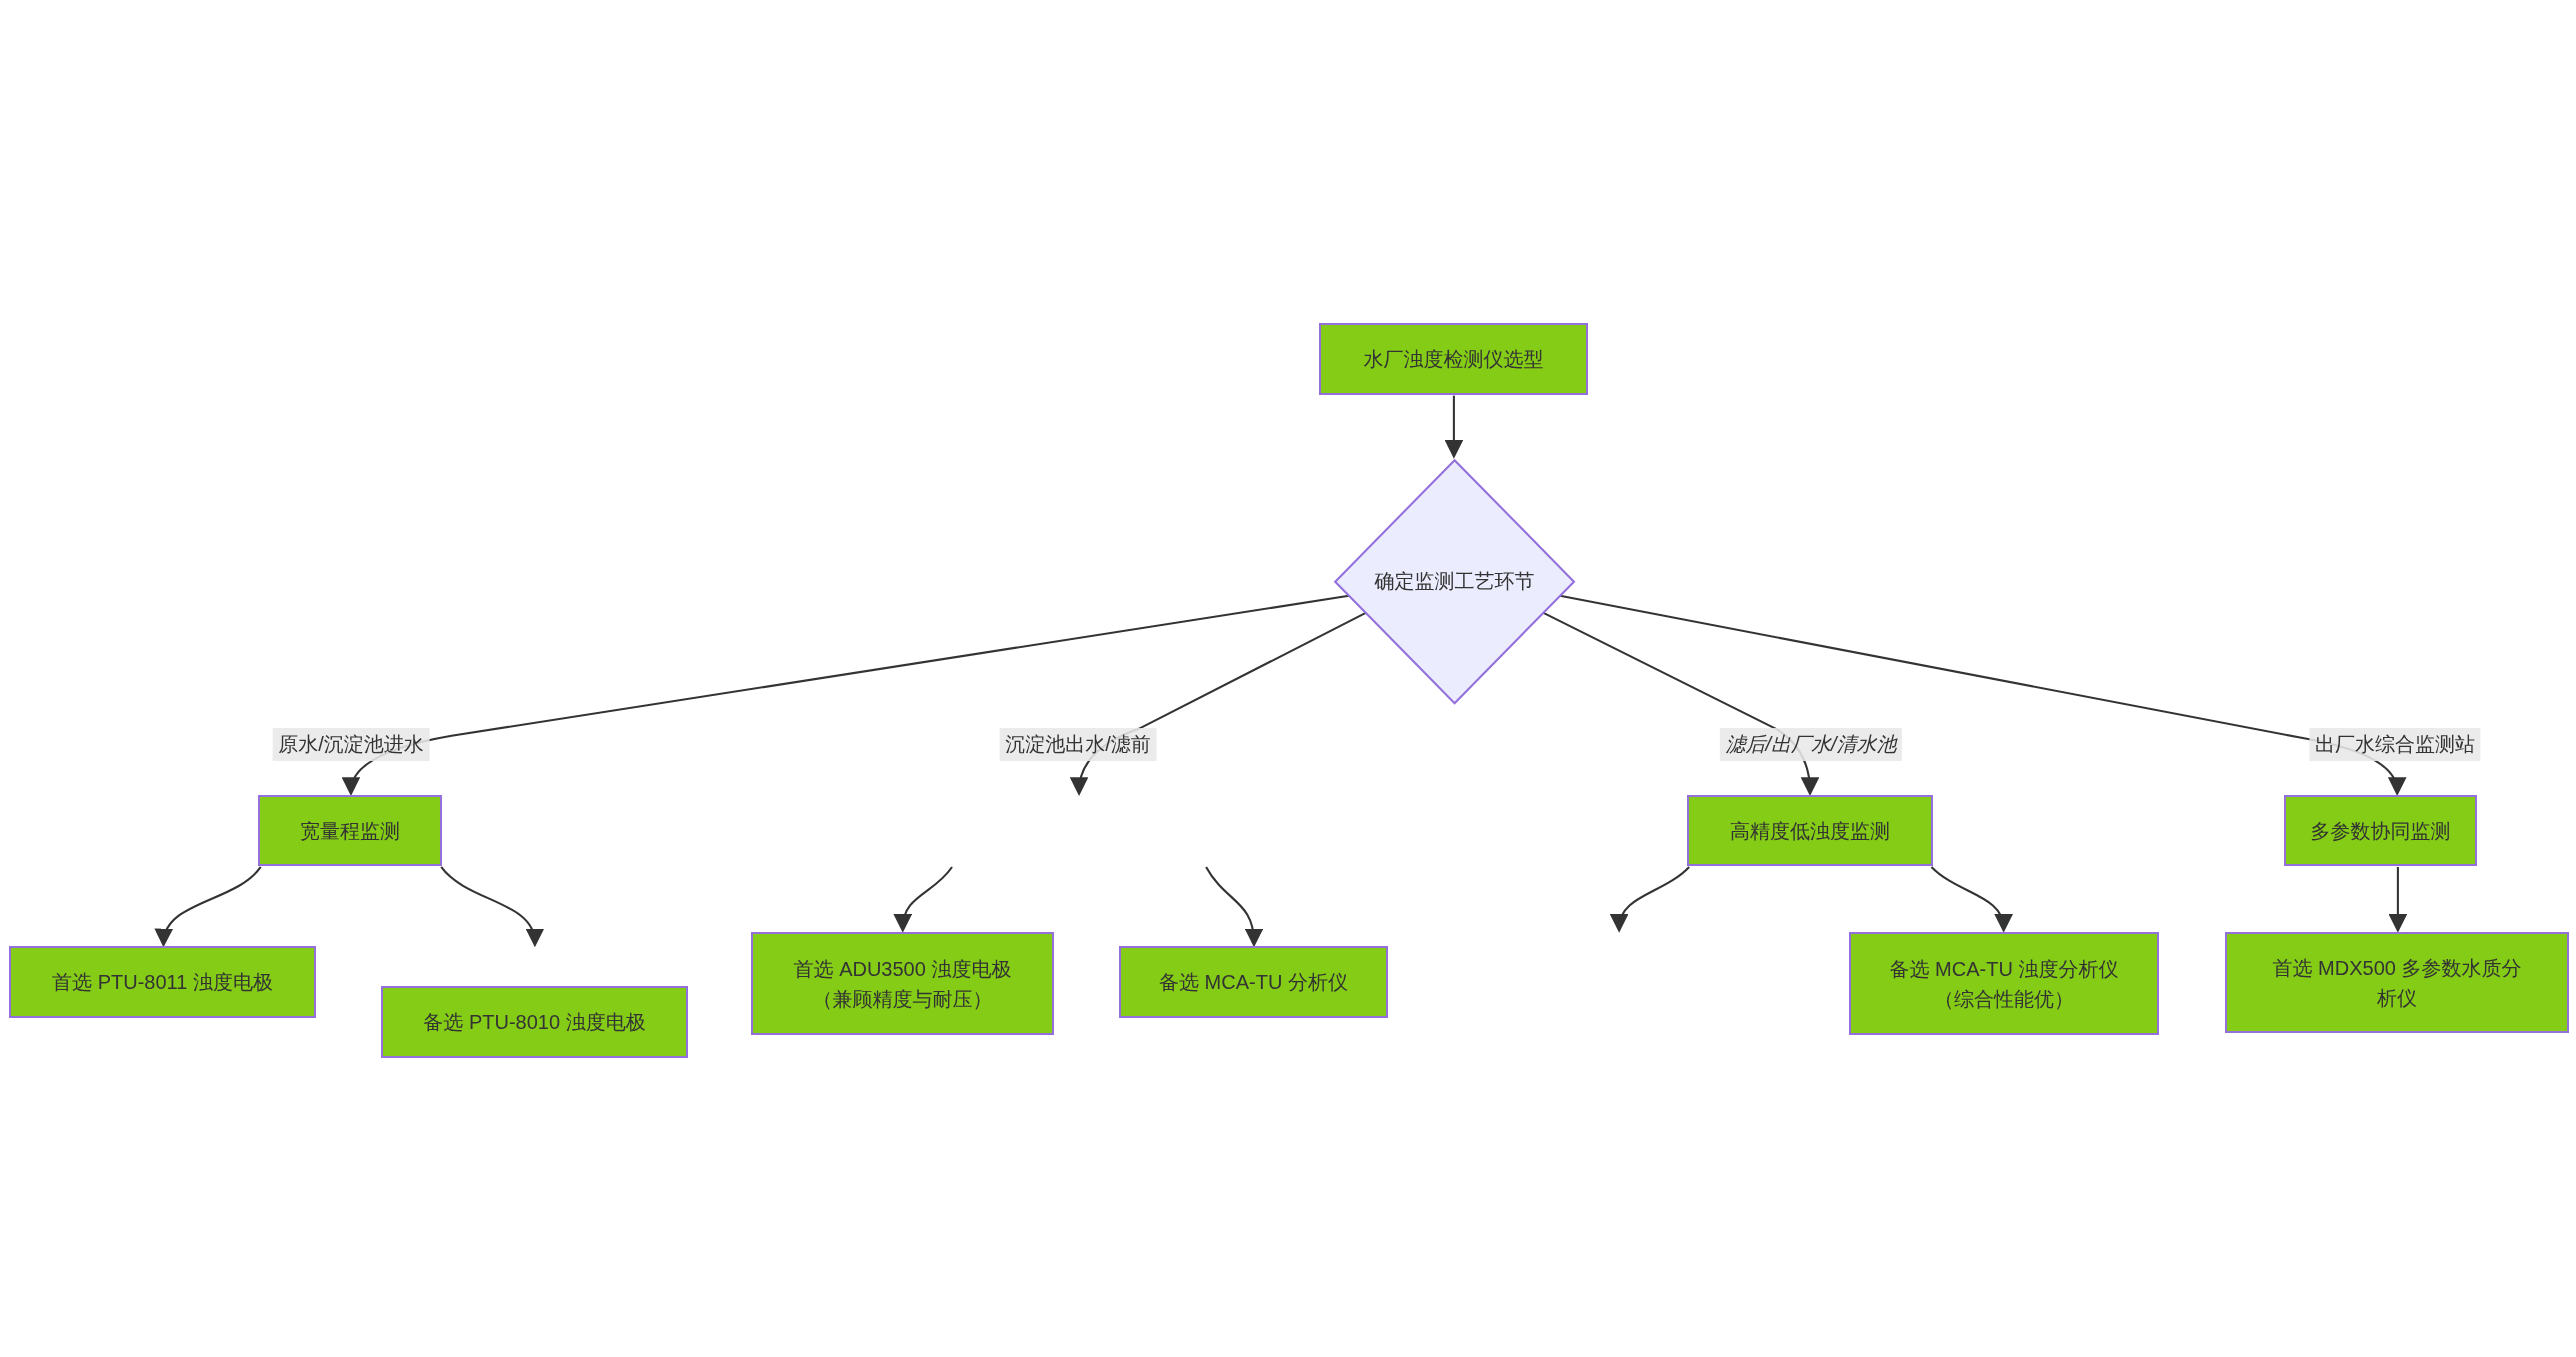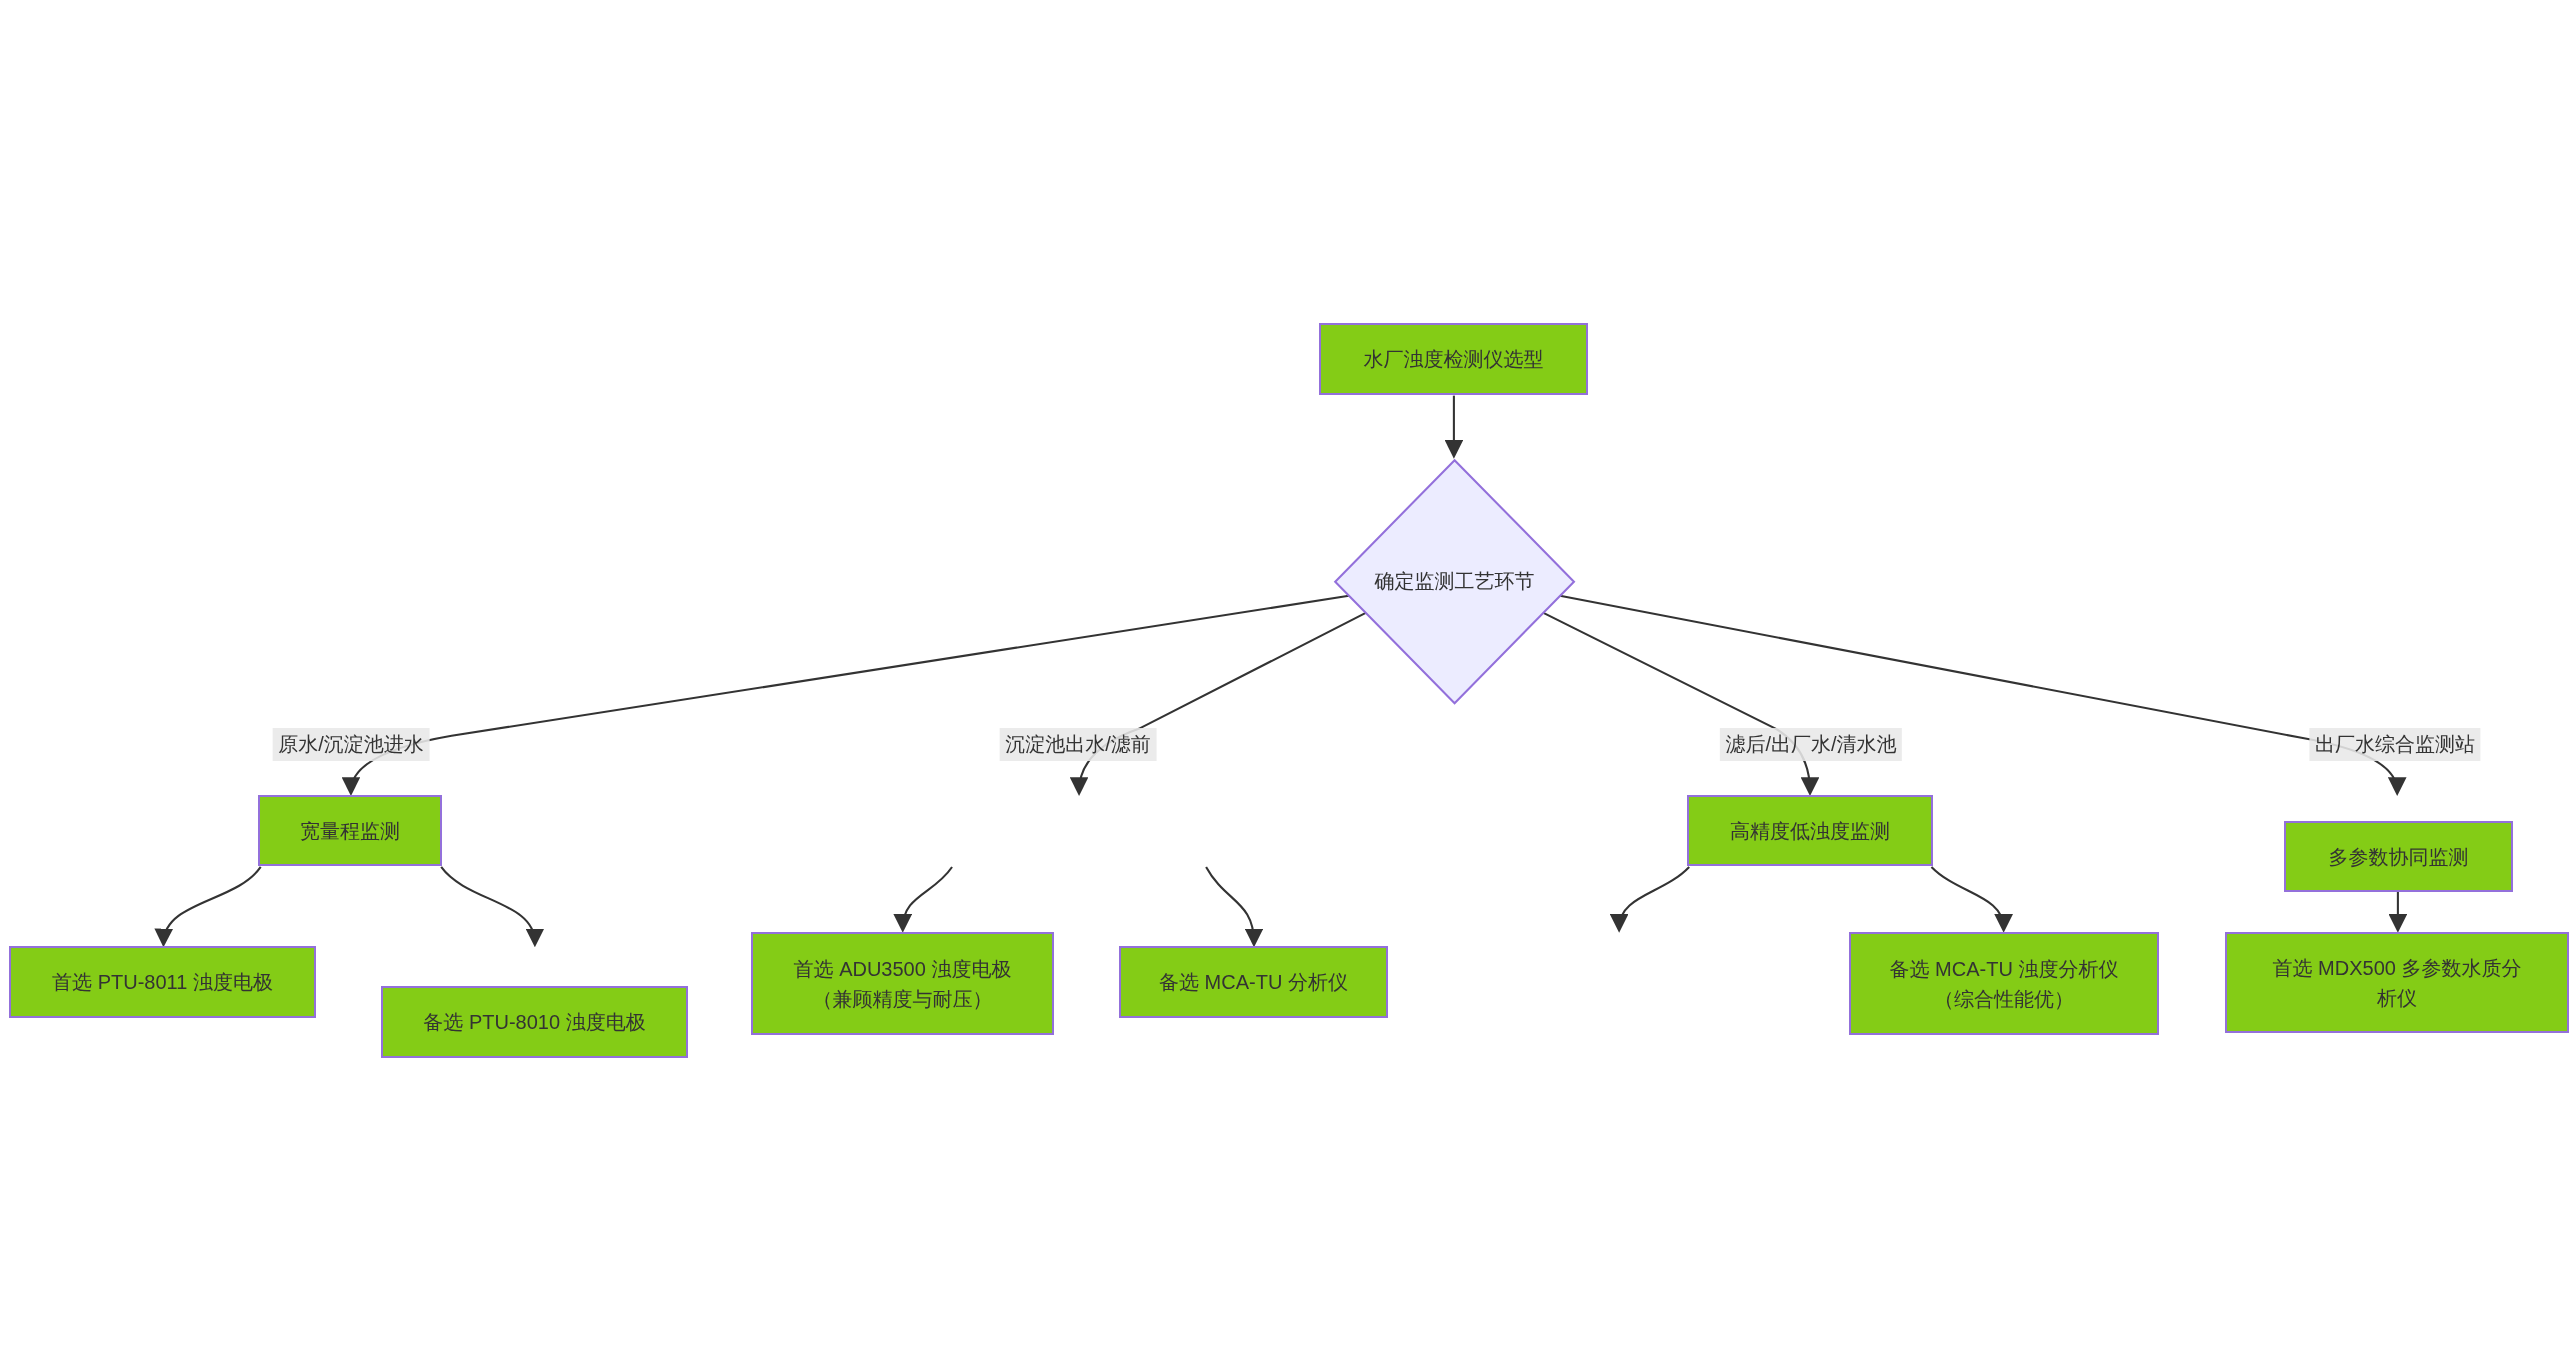--- a/index.html
+++ b/index.html
@@ -15,31 +15,31 @@
         text-align:center;font-size:20px;color:#333333;background:transparent;border:none;}
   .edge-label{position:absolute;transform:translateX(-50%);top:728px;
         background:rgba(232,232,232,0.88);padding:2.8px 5.6px;font-size:20px;
         color:#333333;white-space:nowrap;}
   
   #n-root{left:1319px;top:323px;width:269px;height:72px;}
   #n-decision{left:1335px;top:460px;width:239px;height:243px;}
   #n-b1{left:258px;top:795px;width:184px;height:71px;}
   #n-b2{left:950px;top:795px;width:258px;height:71px;}
   #n-b3{left:1687px;top:795px;width:246px;height:71px;}
-  #n-b4{left:2284px;top:795px;width:229px;height:71px;margin-top:26px;}
+  #n-b4{left:2284px;top:795px;width:193px;height:71px;}
   #n-l1{left:9px;top:946px;width:307px;height:72px;}
   #n-l2{left:381px;top:962px;width:307px;height:72px;margin-top:24px;}
   #n-l3{left:751px;top:932px;width:303px;height:103px;}
   #n-l4{left:1119px;top:946px;width:269px;height:72px;}
   #n-l5{left:1454px;top:932px;width:331px;height:103px;}
   #n-l6{left:1849px;top:932px;width:310px;height:103px;}
   #n-l7{left:2225px;top:932px;width:344px;height:101px;}
   #el-1{left:351px;}
   #el-2{left:1078px;}
-  #el-3{left:1811px;}
+  #el-3{left:1811px;font-style:italic;}
   #el-4{left:2395px;}
 </style>
 </head>
 <body>
 
 <div class="canvas">
 
   <svg class="edge-layer" viewBox="0 0 3710 1955" xmlns="http://www.w3.org/2000/svg">
     <defs>
       <marker id="arrow" viewBox="0 0 12 12" refX="9" refY="6" markerWidth="9" markerHeight="9" orient="auto">

